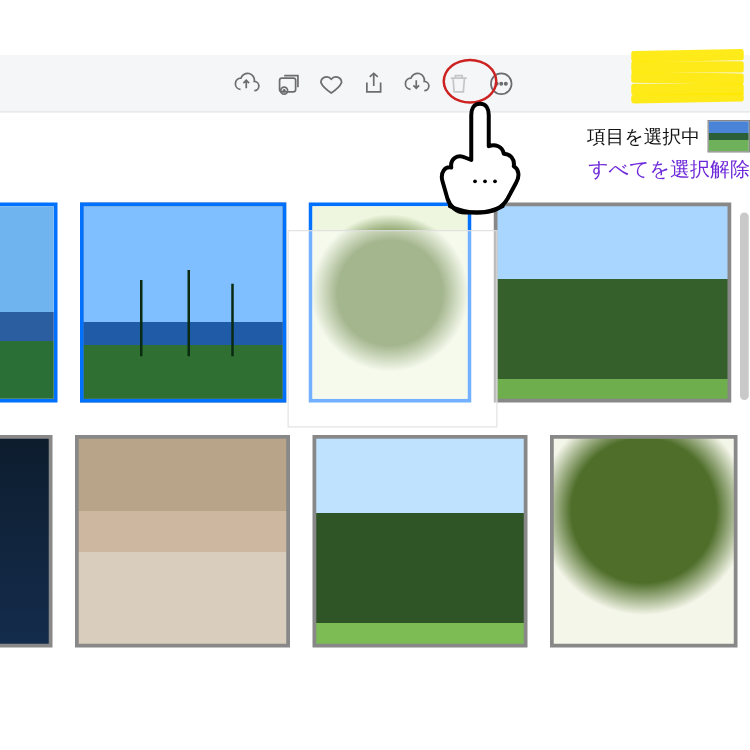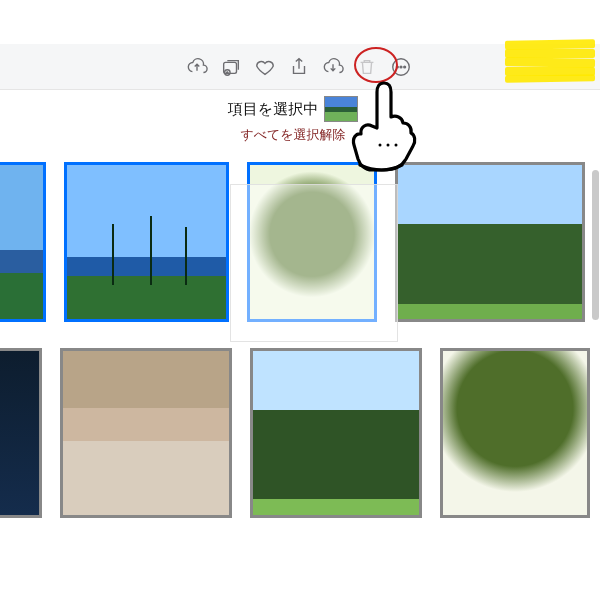--- a/index.html
+++ b/index.html
@@ -27,28 +27,28 @@
   .yellow-hl {
     position: absolute; right: 5px; top: 38px; width: 90px; height: 46px; pointer-events: none; z-index:5;
   }
   .yellow-hl span {
     position: absolute; left:0; right:0; height:9px; background:#ffe900; opacity:.9; border-radius:2px;
   }
 
   
   .sel-banner {
     position: absolute; right: 0; top: 90px; width: 600px; height: 70px;
-    display: flex; flex-direction: column; align-items: center;
-    padding: 6px 14px 0 0; color:#111; font-size:15px;
+    display: flex; flex-direction: column; align-items: flex-end;
+    padding: 6px 0 0 0; color:#111; font-size:15px;
   }
   .sel-row { display:flex; align-items:center; gap:6px; }
   .thumb-mini {
     width:34px; height:26px; background: linear-gradient(#4a84d9 40%, #2b5f37 40% 62%, #6fb15a 62%); border:1px solid #888;
   }
-  .sel-link { color:#7f1d1d; font-size:13px; margin-top:4px; cursor:pointer; }
+  .sel-link { color:#6d28d9; font-size:16px; margin-top:4px; cursor:pointer; }
 
   
   .grid-area { position:absolute; left:0; top:162px; right:0; bottom:0; padding:0 6px; }
   .row { display:flex; gap:18px; margin-bottom:26px; }
 
   .ph { position:relative; border:3px solid transparent; background:#888; }
   .ph.sel { border-color:#0070ff; }
   .ph .img { width:100%; height:100%; }
 
   

